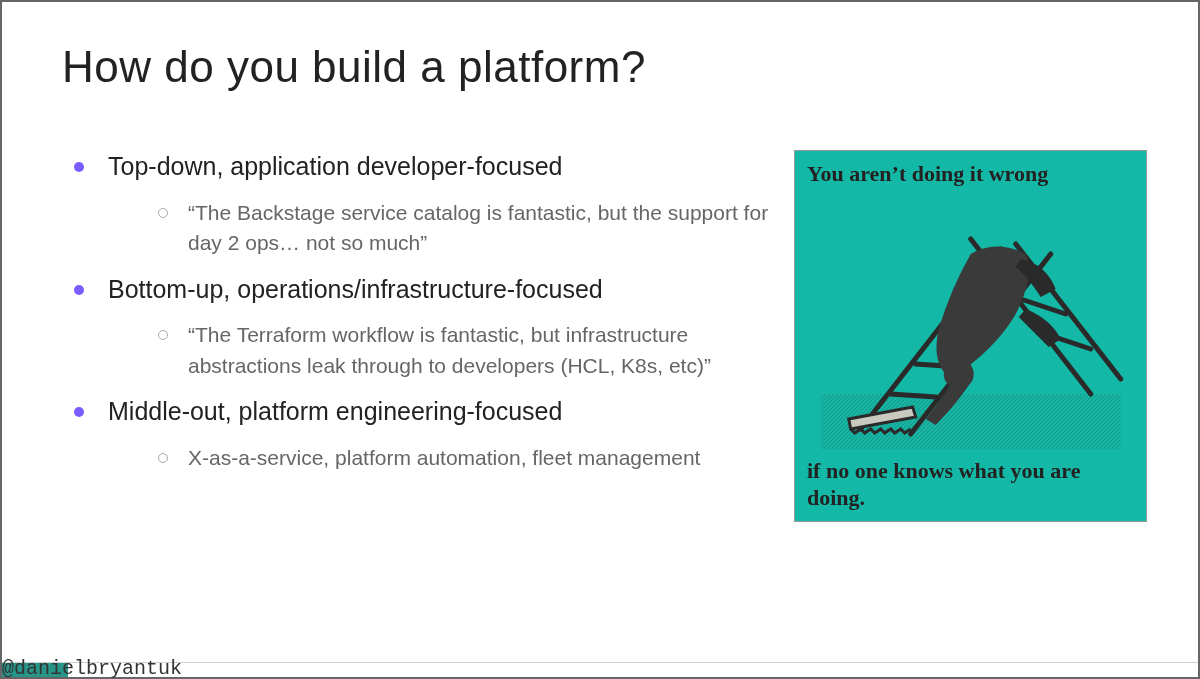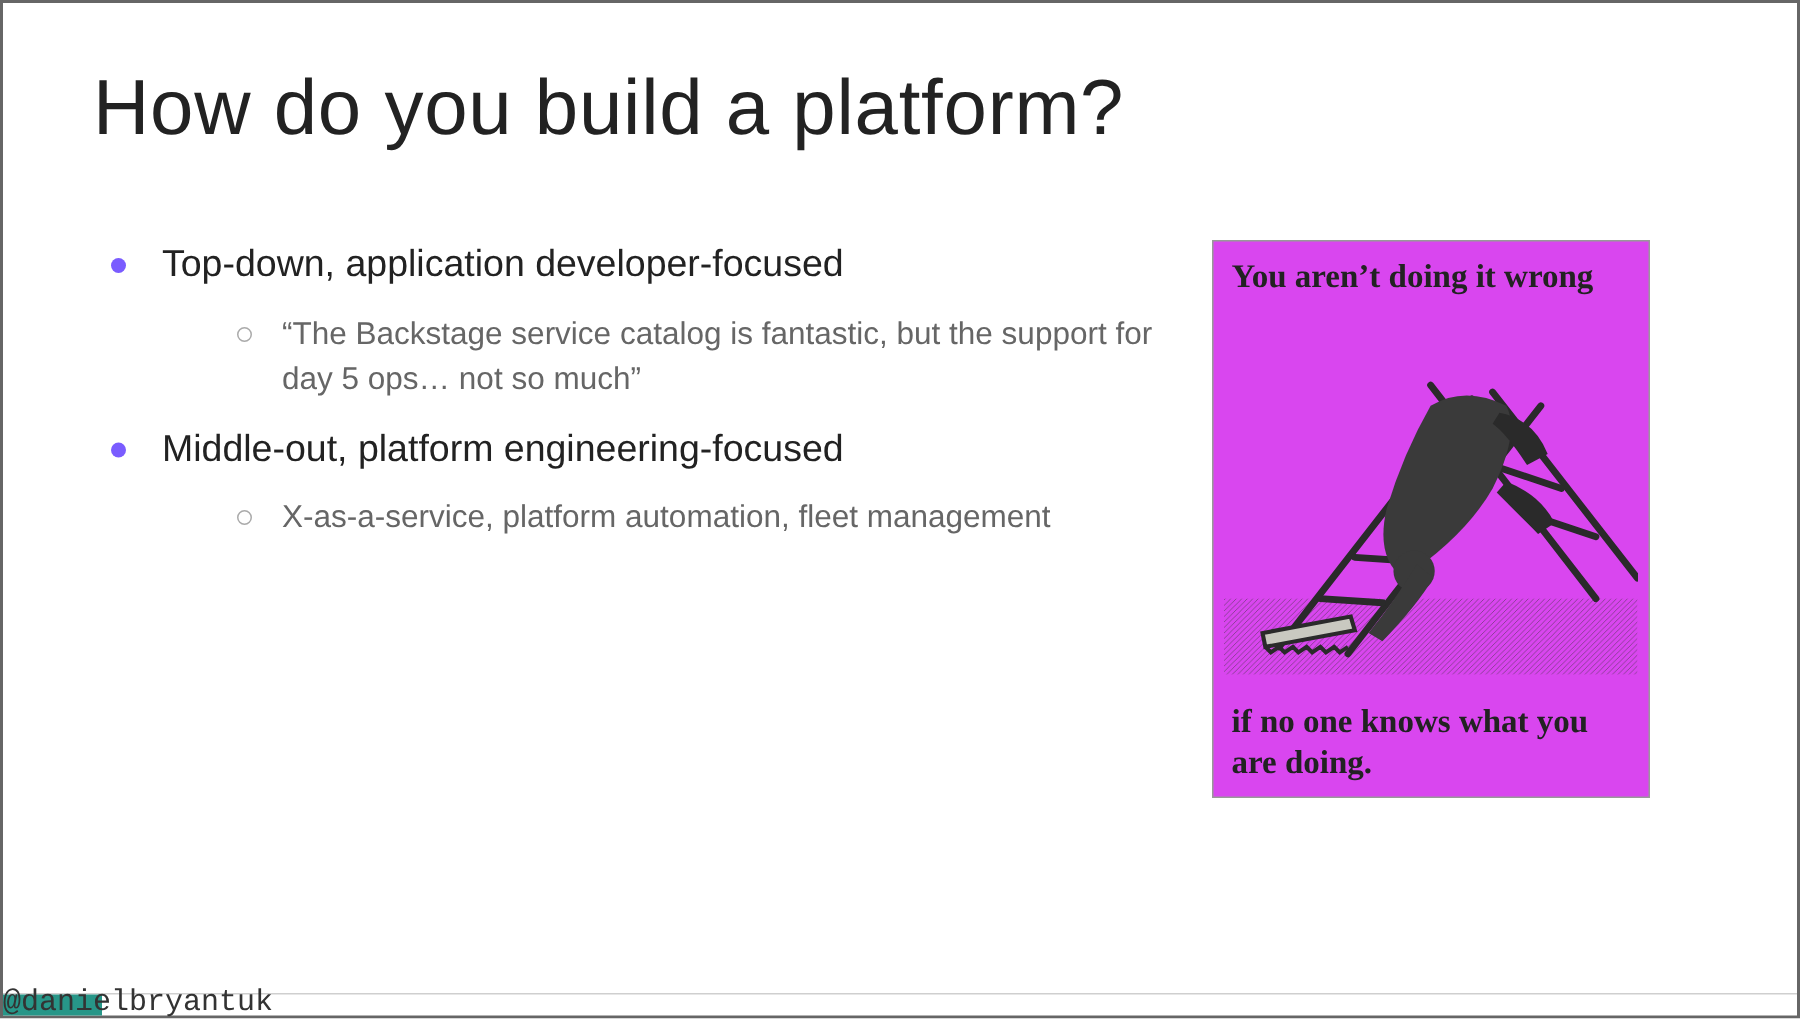--- a/index.html
+++ b/index.html
@@ -12,29 +12,29 @@
     }
     .slide {
       position: relative;
       width: 1200px;
       height: 679px;
       border: 2px solid #666;
       background: #ffffff;
       padding: 40px 60px 0 60px;
     }
     .title {
-      font-size: 52px;
+      font-size: 44px;
       font-weight: 400;
       color: #222;
       margin-bottom: 58px;
       letter-spacing: 0.5px;
     }
     .content {
       display: flex;
-      gap: 16px;
+      gap: 2px;
       align-items: flex-start;
     }
     .left {
       flex: 1;
       max-width: 730px;
     }
     ul.top {
       list-style: none;
       padding-left: 0;
     }
@@ -78,24 +78,24 @@
       height: 8px;
       border-radius: 50%;
       border: 1.5px solid #aaa;
       background: transparent;
     }
     .right {
       width: 305px;
       flex-shrink: 0;
     }
     .meme {
-      width: 292px;
+      width: 353px;
       height: 372px;
       border: 1px solid #999;
-      background: #d946ef;
+      background: #14b8a6;
       position: relative;
       padding: 10px 12px;
       font-family: "Georgia", serif;
     }
     .meme .top-text {
       font-size: 22px;
       font-weight: 700;
       color: #222;
       line-height: 1.2;
     }
@@ -165,21 +165,27 @@
 
 <div class="slide">
   <h1 class="title">How do you build a platform?</h1>
 
   <div class="content">
     <div class="left">
       <ul class="top">
         <li>
           <span>Top-down, application developer-focused</span>
           <ul class="sub">
-            <li>“The Backstage service catalog is fantastic, but the support for day 5 ops… not so much”</li>
+            <li>“The Backstage service catalog is fantastic, but the support for day 2 ops… not so much”</li>
+          </ul>
+        </li>
+        <li>
+          <span>Bottom-up, operations/infrastructure-focused</span>
+          <ul class="sub">
+            <li>“The Terraform workflow is fantastic, but infrastructure abstractions leak through to developers (HCL, K8s, etc)”</li>
           </ul>
         </li>
         <li>
           <span>Middle-out, platform engineering-focused</span>
           <ul class="sub">
             <li>X-as-a-service, platform automation, fleet management</li>
           </ul>
         </li>
       </ul>
     </div>

